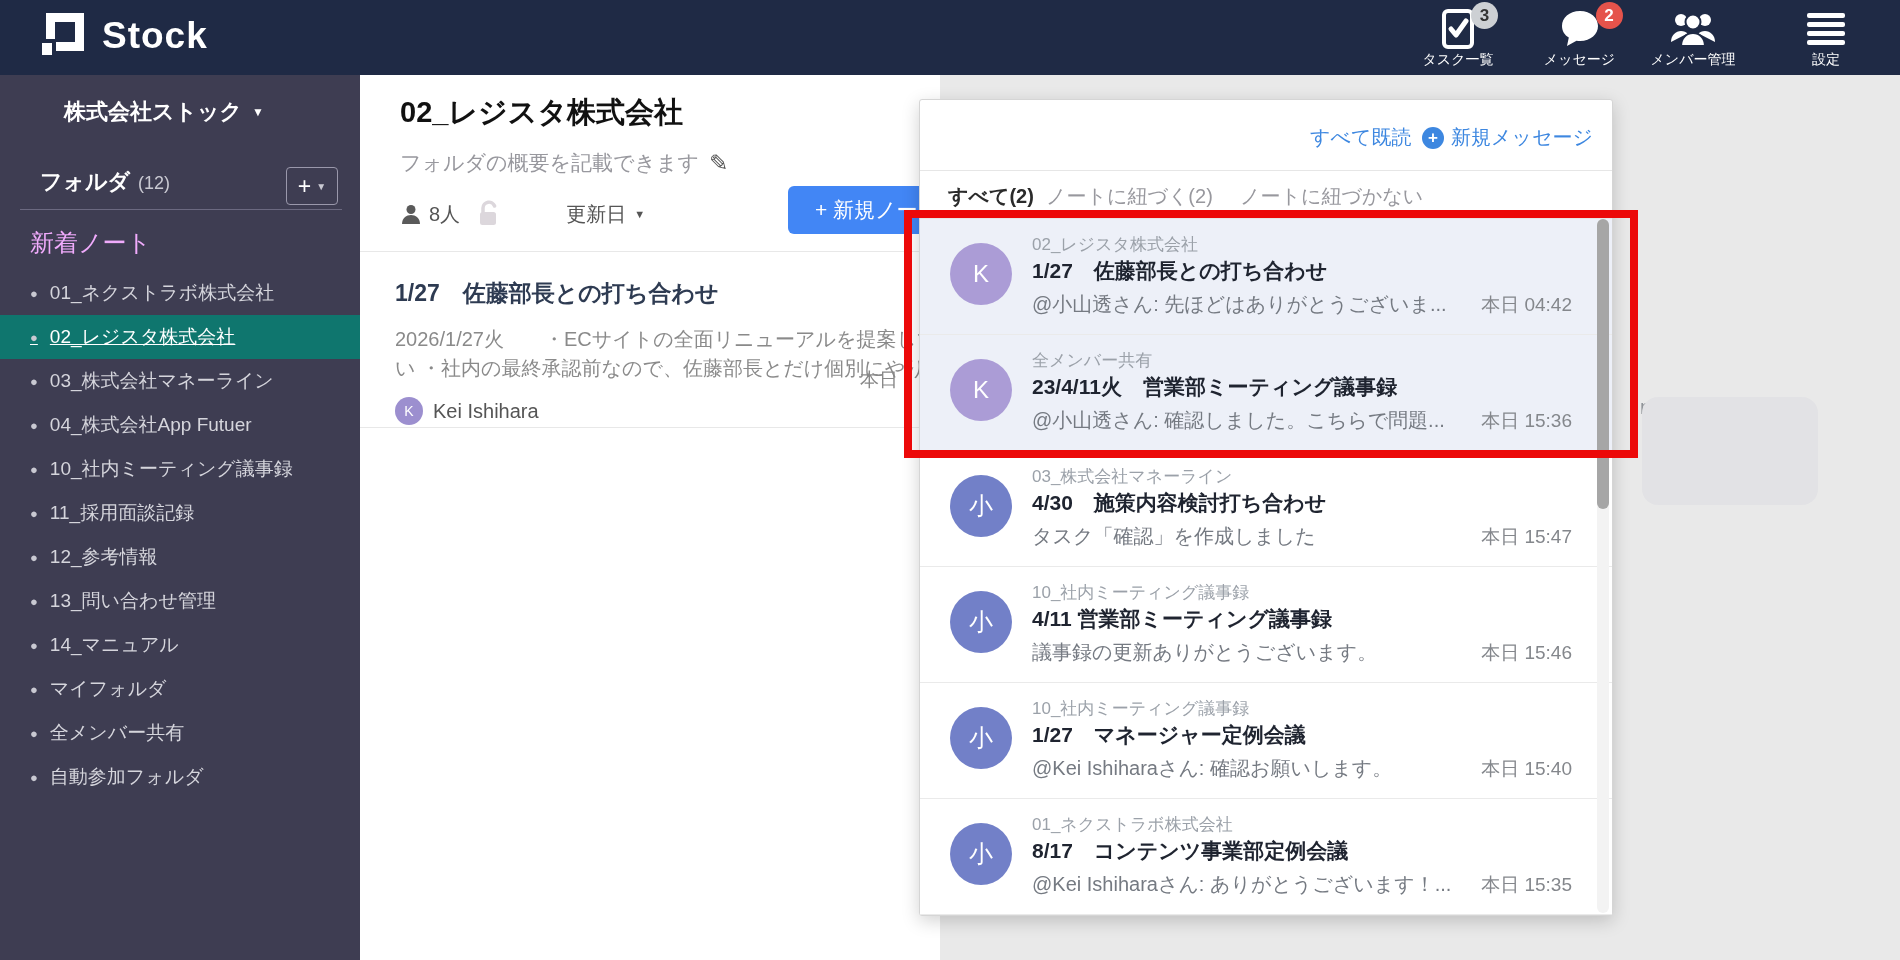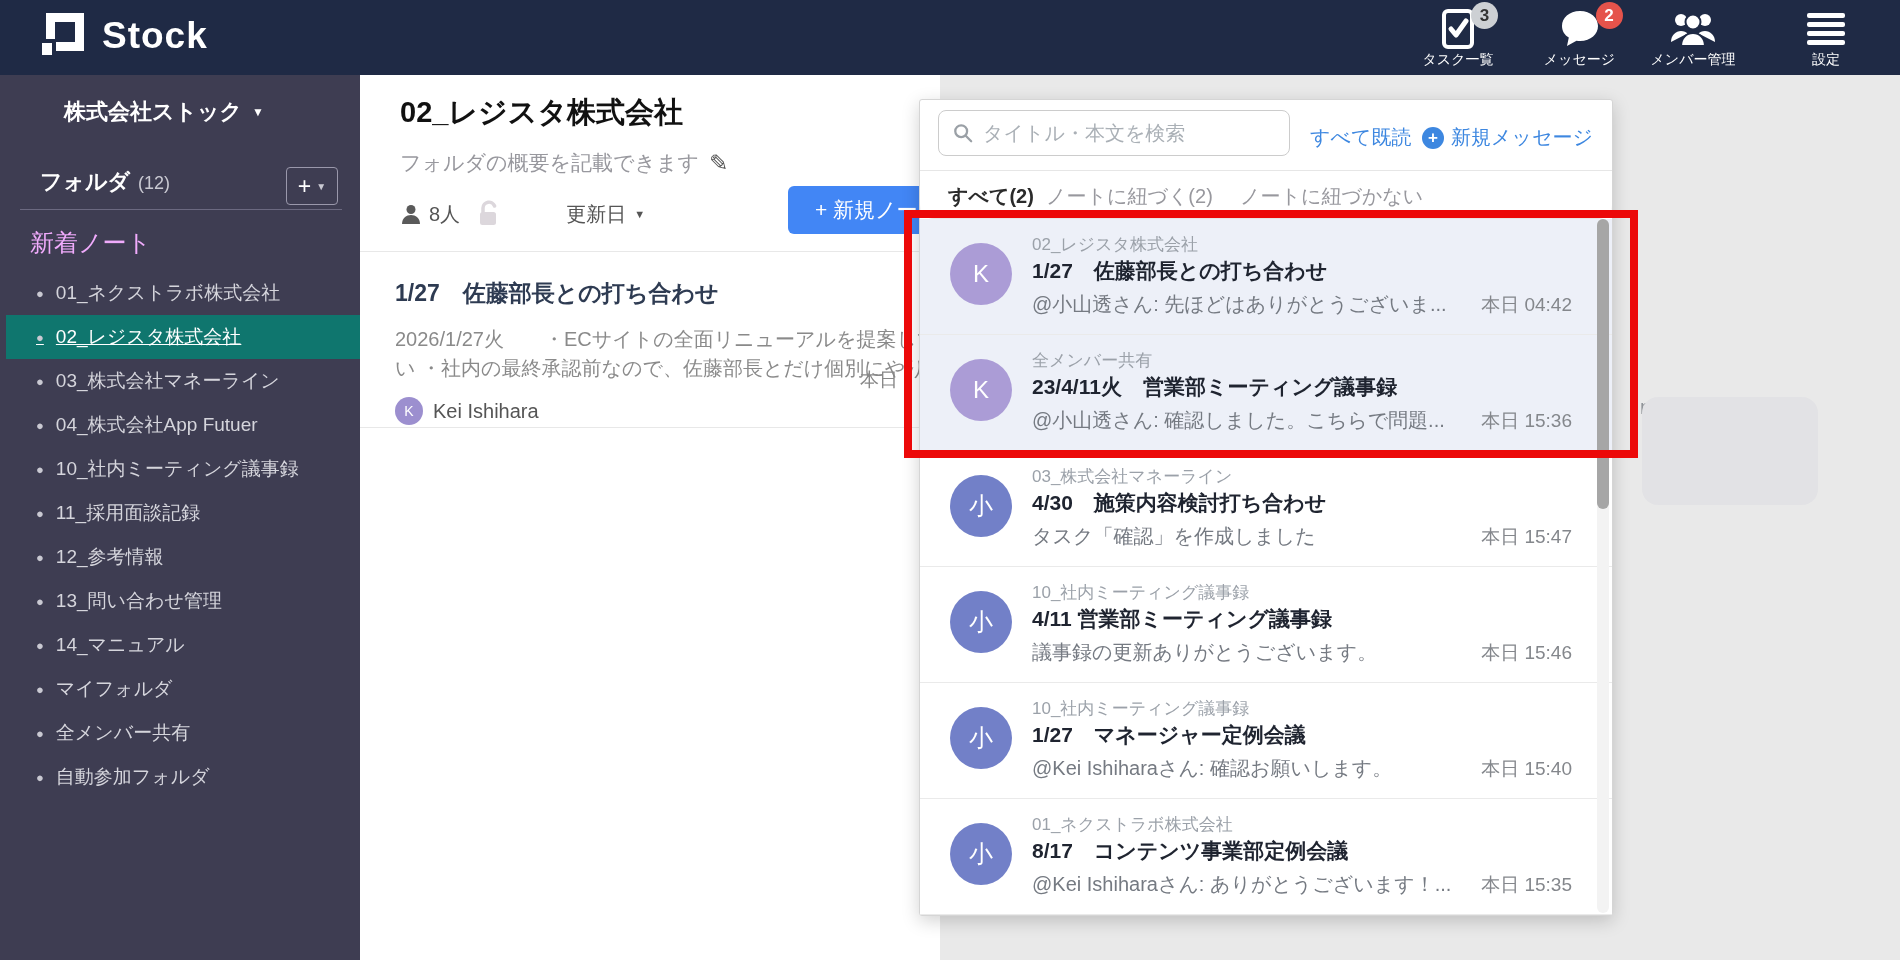--- a/index.html
+++ b/index.html
@@ -27,21 +27,21 @@
   .sidebar { position:absolute; left:0; top:75px; width:360px; height:885px; background:#3e3d52; z-index:5; }
   .org-row { position:absolute; left:24px; top:22px; color:#fff; font-size:22px; font-weight:bold; display:flex; align-items:center; gap:10px; cursor:pointer;margin-left:40px; }
   .org-row .caret { font-size:12px; }
   .folders-head { position:absolute; left:40px; top:92px; color:#fff; font-size:22px; font-weight:bold; }
   .folders-head .cnt { font-weight:normal; font-size:18px; color:#c9c9d2; margin-left:8px; }
   .folders-underline { position:absolute; left:20px; top:134px; width:322px; border-top:1px solid #6b6980; }
   .folder-add-btn { position:absolute; left:286px; top:92px; width:52px; height:38px; border:1px solid #9a98ab; border-radius:4px; display:flex; align-items:center; justify-content:center; gap:5px; color:#fff; cursor:pointer; }
   .folder-add-btn .plus { font-size:23px; line-height:1; }
   .folder-add-btn .caret { font-size:10px; color:#c9c9d2; }
   .newnotes { position:absolute; left:30px; top:152px; color:#f0abfc; font-size:24px; cursor:pointer; }
-  .folder-list { position:absolute; left:0; top:196px; width:360px;padding-left:6px; }
+  .folder-list { position:absolute; left:0; top:196px; width:360px; }
   .folder-item { height:44px; line-height:44px; padding-left:30px; color:#d5d5dc; font-size:19px; white-space:nowrap; overflow:hidden; cursor:pointer; }
   .folder-item .bullet { font-size:13px; color:#c9c9d2; margin-right:12px; vertical-align:1px; }
   .folder-item.active { background:#0f766e; color:#fff;text-decoration:underline; }
 
   
   .main-col { position:absolute; left:360px; top:75px; width:580px; height:885px; background:#fff; z-index:1; }
   .fv-title { position:absolute; left:40px; top:18px; font-size:29px; font-weight:bold; color:#111; }
   .fv-desc { position:absolute; left:40px; top:74px; font-size:21px; color:#98989e; display:flex; gap:10px; align-items:center; }
   .fv-desc .pencil { color:#555; font-size:23px; }
   .fv-meta { position:absolute; left:40px; top:124px; display:flex; align-items:center; color:#555; font-size:20px; }
@@ -61,21 +61,21 @@
 
   
   .msg-panel { position:absolute; left:919px; top:99px; width:694px; height:817px; background:#fff; border:1px solid #d5d5d5; border-radius:3px; box-shadow:0 5px 18px rgba(0,0,0,.18); z-index:5; }
   .mp-search { position:absolute; left:18px; top:10px; width:352px; height:46px; border:1px solid #ccc; border-radius:8px; display:flex; align-items:center; padding:0 14px; gap:10px; }
   .mp-search .ph { color:#aab0b6; font-size:20px; white-space:nowrap; }
   .mp-link { position:absolute; top:24px; color:#3d87e0; font-size:20px; white-space:nowrap; cursor:pointer; }
   .mp-link.read-all { left:390px; }
   .mp-link.new-msg { left:502px; display:flex; align-items:center; gap:7px; }
   .plus-circle { width:22px; height:22px; border-radius:50%; background:#3d87e0; color:#fff; font-size:17px; font-weight:bold; display:flex; align-items:center; justify-content:center; line-height:1; }
   .mp-div1 { position:absolute; left:0; top:70px; width:692px; border-top:1px solid #e6e6e6; }
-  .mp-tabs { position:absolute; left:0; top:70px; width:692px; height:49px; border-bottom:1px solid #e6e6e6;border-radius:14px; }
+  .mp-tabs { position:absolute; left:0; top:70px; width:692px; height:49px; border-bottom:1px solid #e6e6e6; }
   .mp-tab { position:absolute; top:13px; font-size:20px; color:#98989e; white-space:nowrap; cursor:pointer; }
   .mp-tab.active { color:#2b2b2b; font-weight:bold; }
   .mp-list { position:absolute; left:0; top:119px; width:692px; height:696px; overflow:hidden; }
   .mp-item { position:relative; height:116px; border-bottom:1px solid #eaeaea; background:#fff; cursor:pointer; }
   .mp-item.hl { background:#edf0f8; }
   .mp-avatar { position:absolute; left:30px; top:24px; width:62px; height:62px; border-radius:50%; color:#fff; font-size:24px; display:flex; align-items:center; justify-content:center; }
   .mp-cat { position:absolute; left:112px; top:14px; font-size:17px; color:#9ba1a9; white-space:nowrap; }
   .mp-title { position:absolute; left:112px; top:38px; font-size:21px; font-weight:bold; color:#1f2430; white-space:nowrap; }
   .mp-prev { position:absolute; left:112px; top:72px; font-size:20px; color:#757a82; white-space:nowrap; max-width:430px; overflow:hidden; }
   .mp-time { position:absolute; right:40px; top:73px; font-size:19px; color:#84878c; white-space:nowrap; }
@@ -222,27 +222,20 @@
         <span class="name">Kei Ishihara</span>
       </div>
       <div class="note-time">本日</div>
     </div>
     <div class="divider-h" style="top:352px;"></div>
   </div>
 
   <div class="new-note-btn">+ 新規ノート</div>
 
   <div class="msg-panel">
-    <div class="mp-search">
-      <svg width="20" height="20" viewBox="0 0 22 22">
-          <circle cx="9" cy="9" r="6.5" fill="none" stroke="#9aa0a6" stroke-width="2.5"></circle>
-          <line x1="14" y1="14" x2="20" y2="20" stroke="#9aa0a6" stroke-width="2.5" stroke-linecap="round"></line>
-        </svg>
-      <span class="ph">タイトル・本文を検索</span>
-    </div>
     <span class="mp-link read-all">すべて既読</span>
     <span class="mp-link new-msg">
       <span class="plus-circle">+</span>
       <span>新規メッセージ</span>
     </span>
     <div class="mp-div1"></div>
 
     <div class="mp-tabs">
       <span class="mp-tab active" style="left:28px;">すべて(2)</span>
       <span class="mp-tab" style="left:126px;">ノートに紐づく(2)</span>

